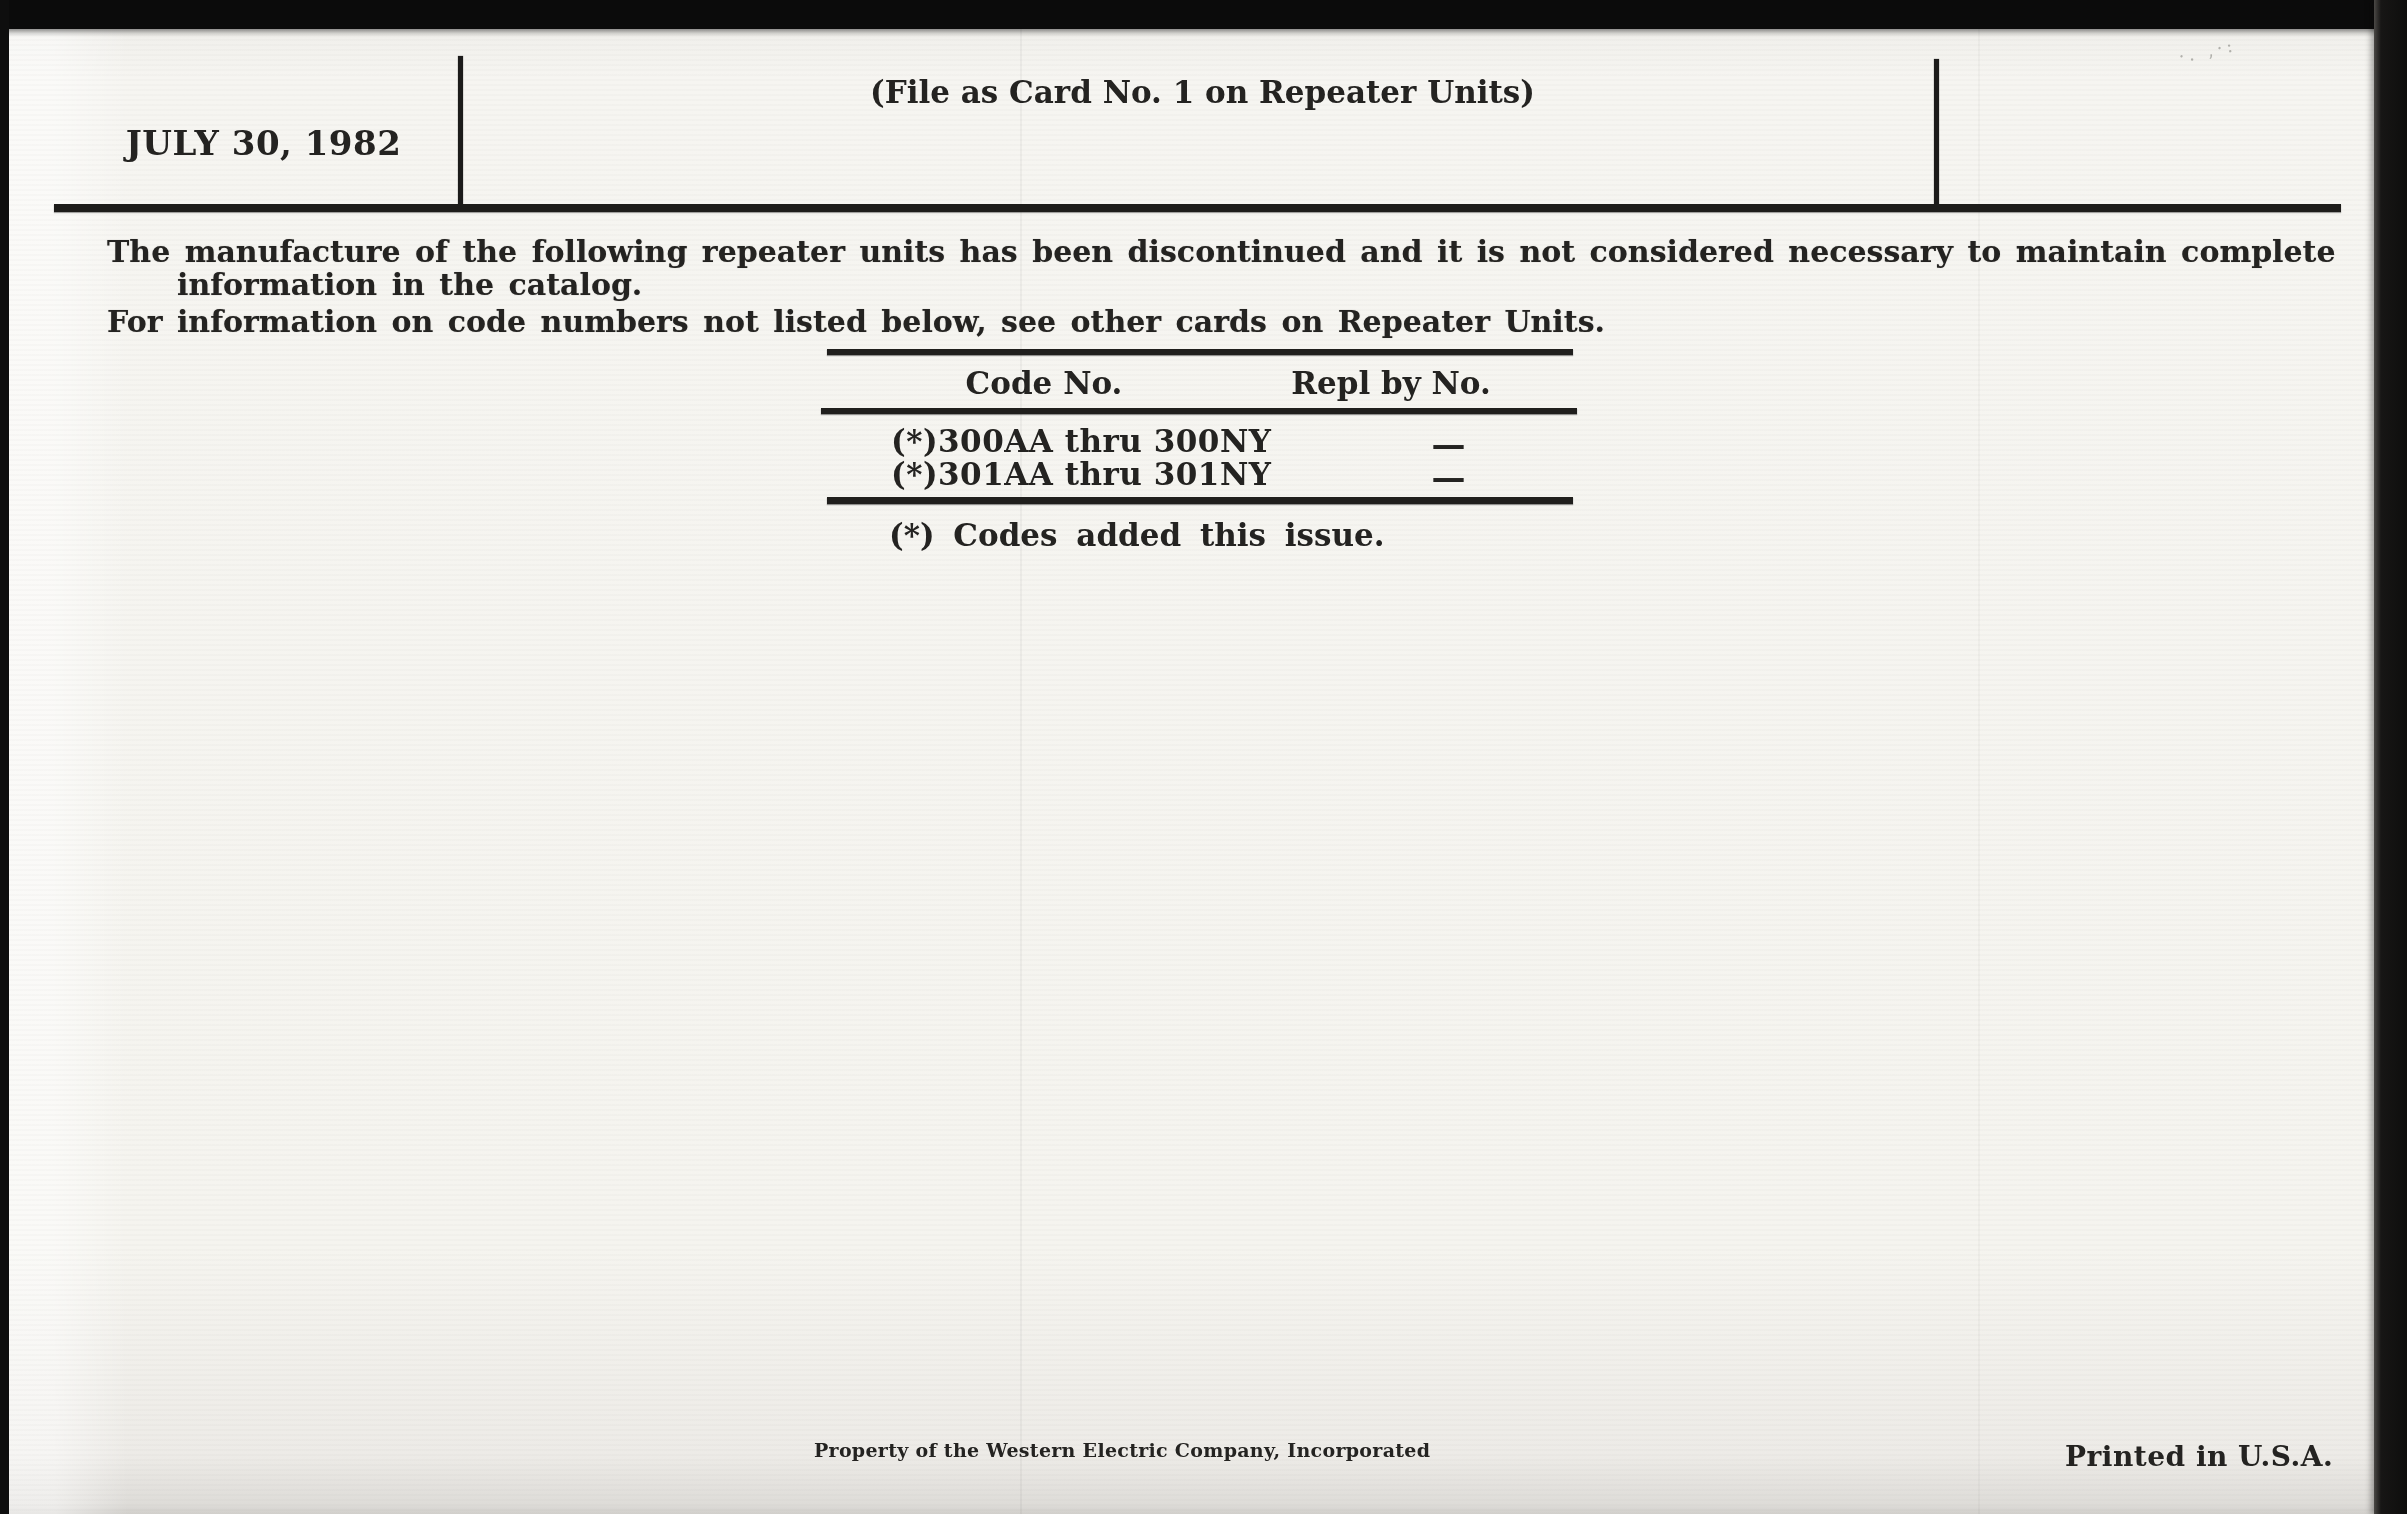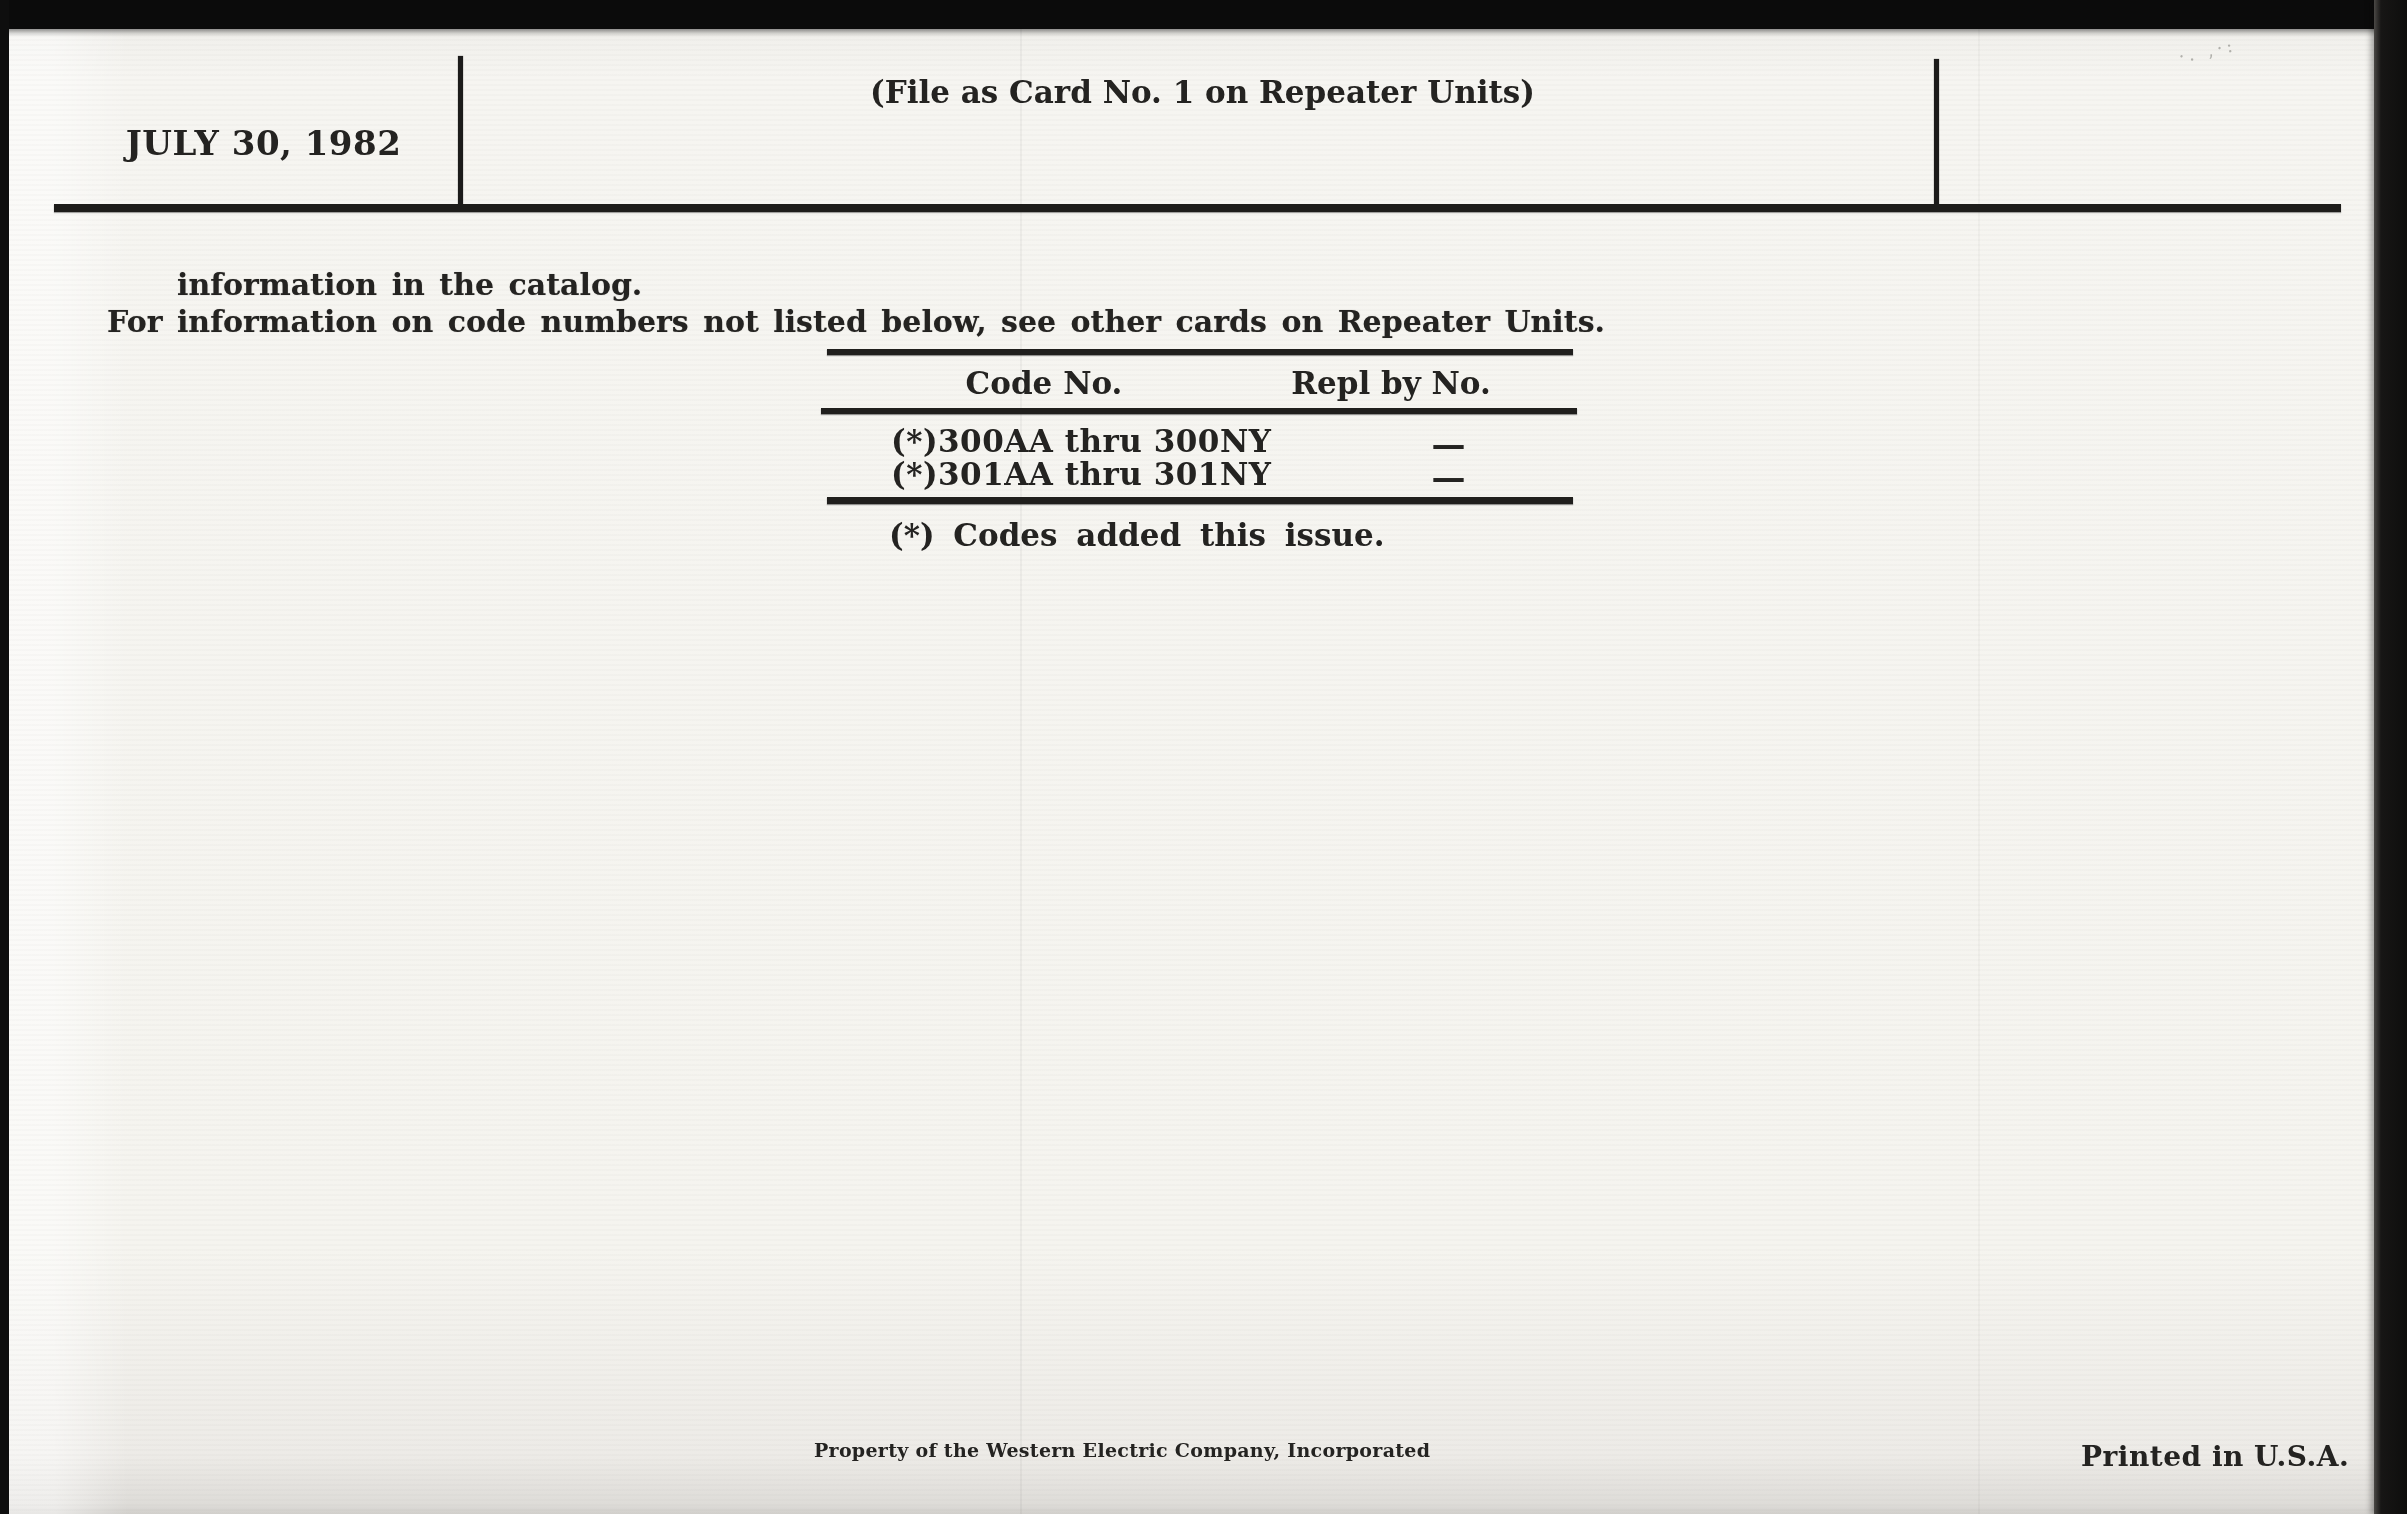--- a/index.html
+++ b/index.html
@@ -48,21 +48,21 @@
   .rule-t3{left:827px;top:497px;width:746px;height:7px;}
   .th{position:absolute;top:365px;font-size:31px;text-align:center;white-space:nowrap;}
   .th.code{left:945px;width:198px;}
   .th.repl{left:1272px;width:238px;}
   .row-code{position:absolute;left:891px;font-size:31px;line-height:34px;white-space:nowrap;letter-spacing:0.5px;}
   .row-dash{position:absolute;left:1389px;width:119px;font-size:34px;text-align:center;}
   .r1{top:424px;} .r2{top:457px;}
   .footnote{position:absolute;left:889px;top:517px;font-size:31px;word-spacing:8px;white-space:nowrap;}
   
   .foot-left{position:absolute;left:814px;top:1439px;font-size:19px;white-space:nowrap;letter-spacing:0.3px;}
-  .foot-right{position:absolute;left:2065px;top:1440px;font-size:28px;white-space:nowrap;letter-spacing:0.5px;margin-left:16px;}
+  .foot-right{position:absolute;left:2065px;top:1440px;font-size:28px;white-space:nowrap;letter-spacing:0.5px;}
 </style>
 </head>
 <body>
 
 <div class="scan">
 
   <div class="paper"></div>
 
   <div class="crease-v" style="left:1020px;"></div>
   <div class="crease-v" style="left:1978px;opacity:.7;"></div>
@@ -73,20 +73,21 @@
 
   <div class="title-block">
     <div class="subtitle">(File as Card No. 1 on Repeater Units)</div>
   </div>
 
   <div class="vdiv right"></div>
 
 
   <div class="rule-main"></div>
 
+  <div class="bodyline l1">The manufacture of the following repeater units has been discontinued and it is not considered necessary to maintain complete</div>
   <div class="bodyline l2">information in the catalog.</div>
   <div class="bodyline l3">For information on code numbers not listed below, see other cards on Repeater Units.</div>
 
   <div class="tbl-rule rule-t1"></div>
   <div class="th code">Code No.</div>
   <div class="th repl">Repl by No.</div>
   <div class="tbl-rule rule-t2"></div>
 
   <div class="row-code r1">(*)300AA thru 300NY</div>
   <div class="row-dash r1">—</div>

